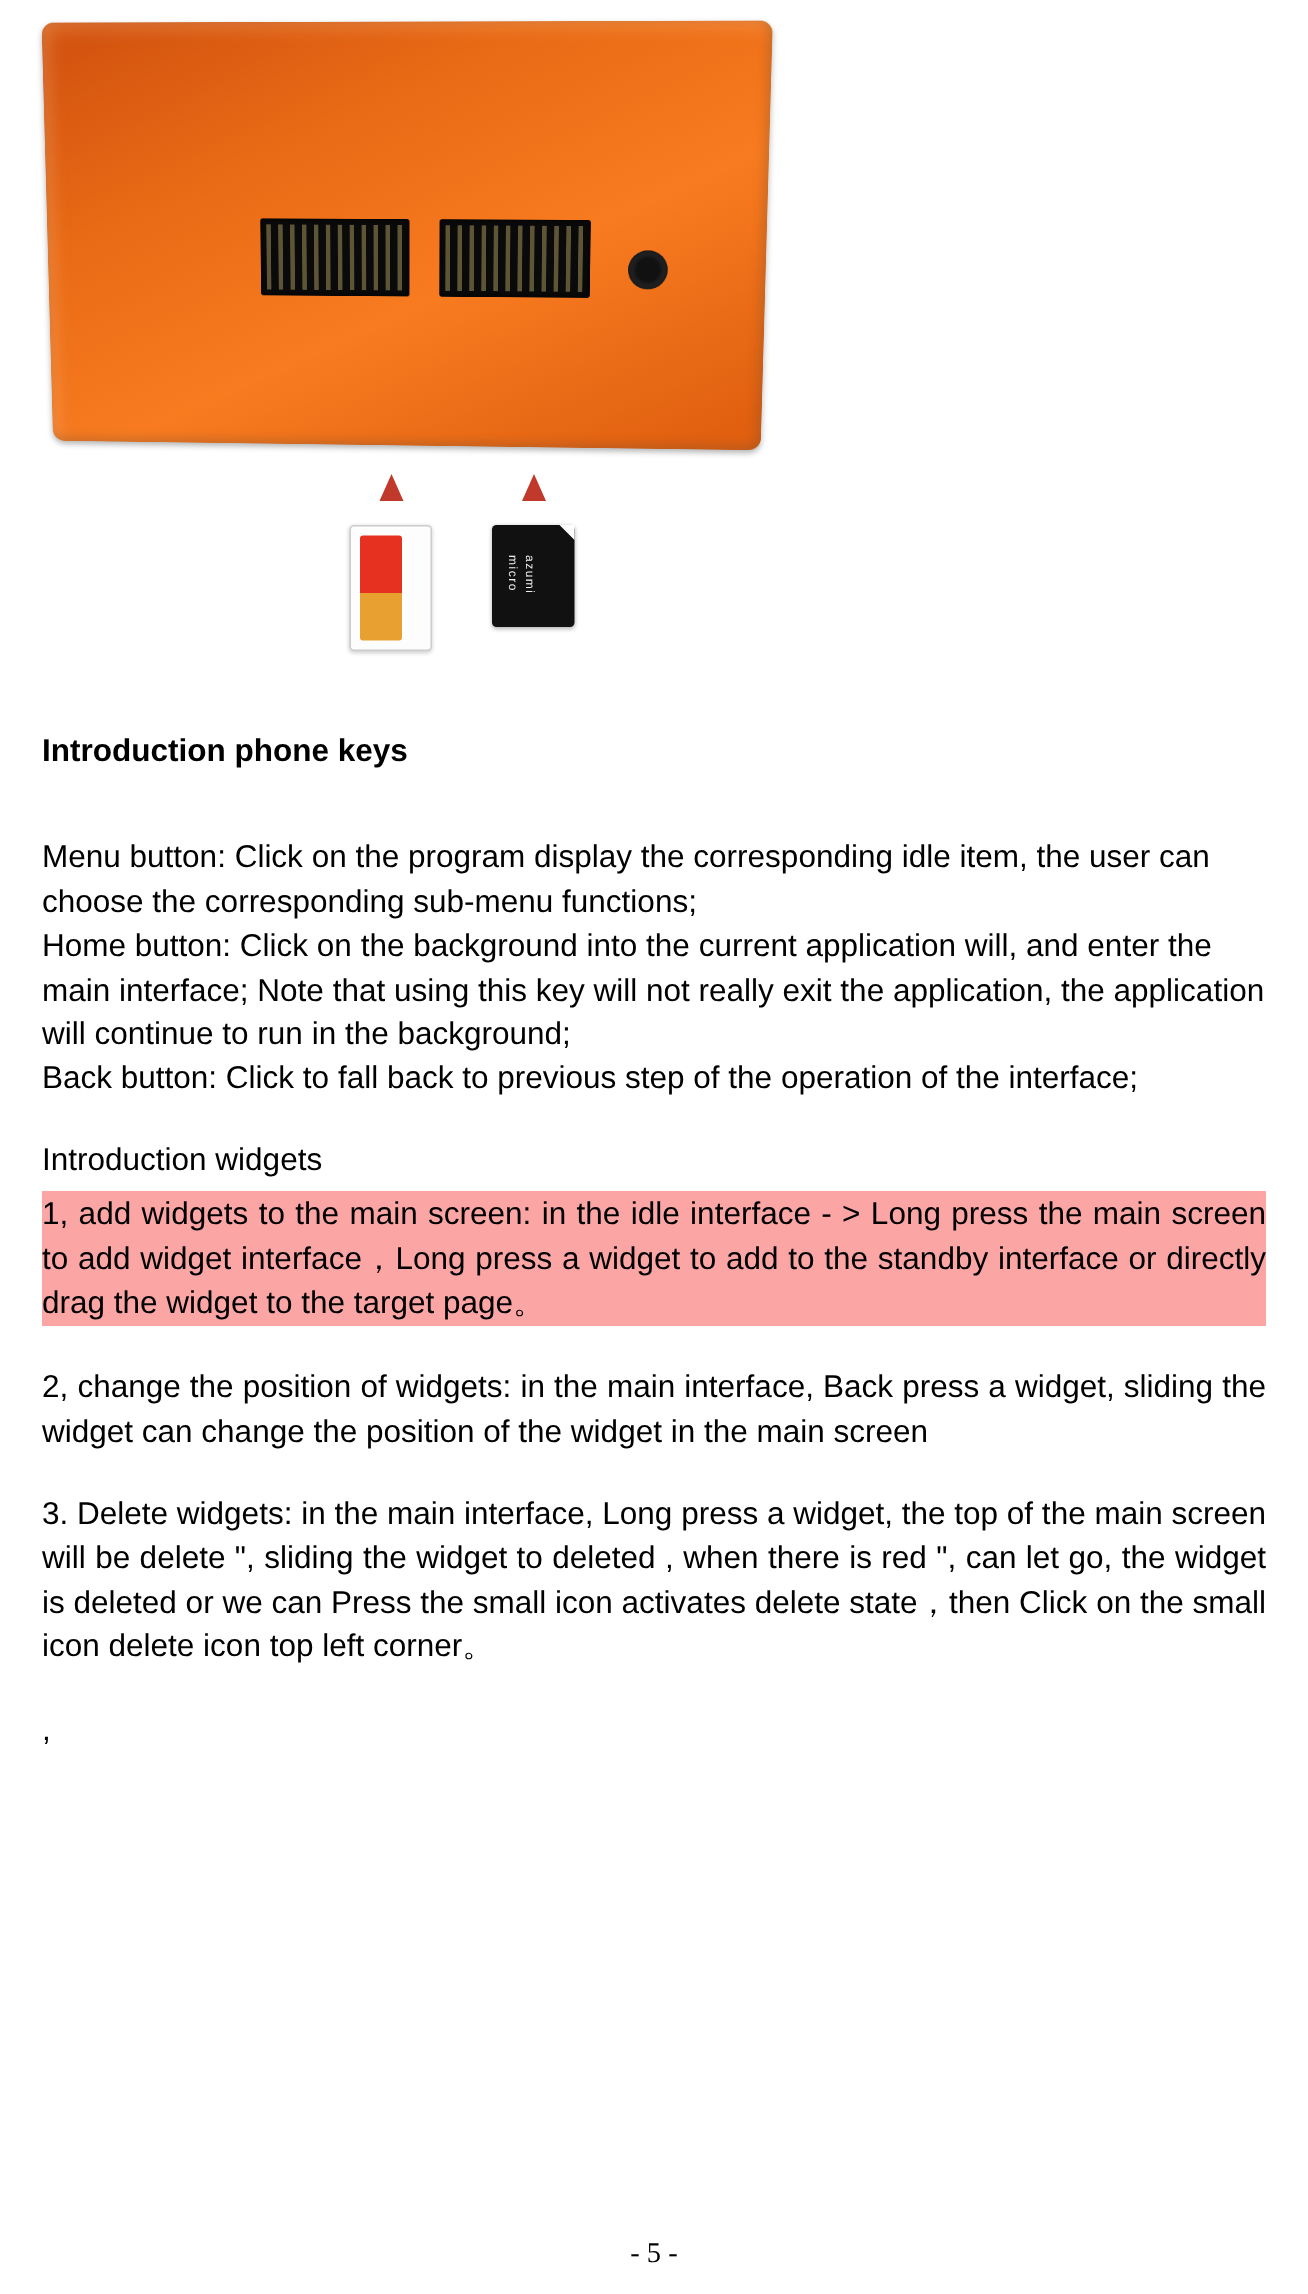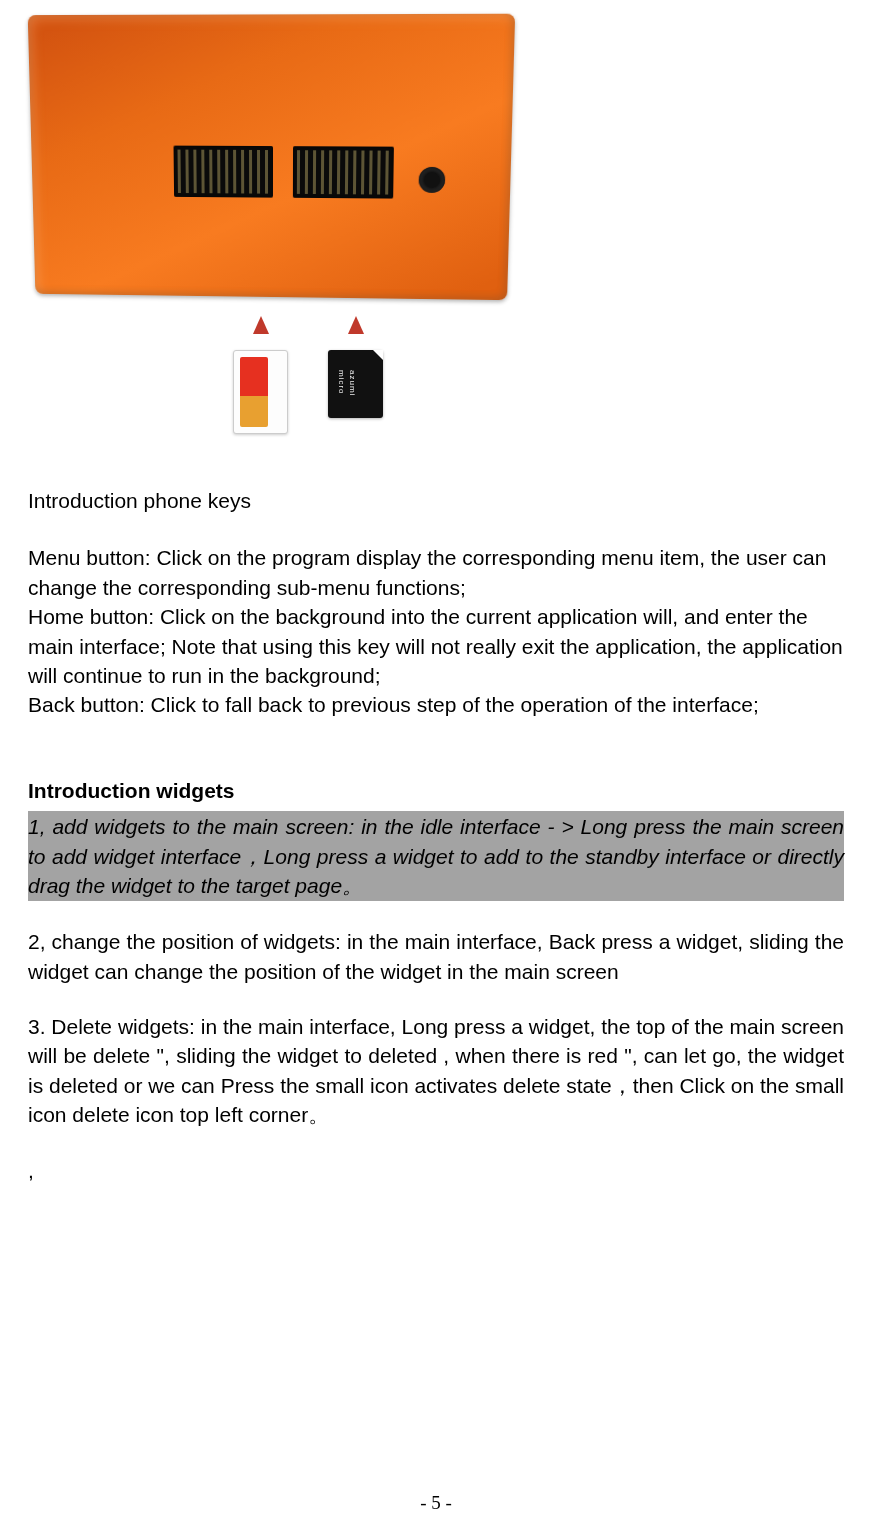--- a/index.html
+++ b/index.html
@@ -97,44 +97,43 @@
     }
     .sd-label {
       position: absolute;
       top: 20px; left: 8px;
       font-size: 8px;
       color: #eee;
       writing-mode: vertical-rl;
       letter-spacing: 1px;
     }
     .heading {
+      font-weight: bold;
+      font-size: 21px;
+      margin-top: 12px;
+      margin-bottom: 42px;
+    }
+    .heading2 {
       font-weight: normal;
       font-size: 21px;
-      margin-top: 12px;
-      margin-bottom: 28px;
-    }
-    .heading2 {
-      font-weight: bold;
-      font-size: 21px;
-      margin-top: 56px;
+      margin-top: 25px;
       margin-bottom: 6px;
     }
     p.body {
       text-align: justify;
       margin-bottom: 0;
     }
     p.body-left {
       text-align: left;
       margin-bottom: 0;
     }
     .highlighted {
-      background: #a3a3a3;
+      background: #fca5a5;
       text-align: justify;
       padding: 1px 0;
-      font-style: italic;
     }
     .spacer { height: 26px; }
     .page-num {
       position: absolute;
       bottom: 12px;
       left: 0; right: 0;
       text-align: center;
       font-family: "Times New Roman", serif;
       font-size: 19px;
     }
@@ -155,21 +154,21 @@
   <div class="arrow arrow1"></div>
   <div class="arrow arrow2"></div>
   <div class="sim-card"></div>
   <div class="sd-card">
     <span class="sd-label">azumi micro</span>
   </div>
 </div>
 
 <div class="heading">Introduction phone keys</div>
 
-<p class="body-left">Menu button: Click on the program display the corresponding menu item, the user can change the corresponding sub-menu functions;</p>
+<p class="body-left">Menu button: Click on the program display the corresponding idle item, the user can choose the corresponding sub-menu functions;</p>
 <p class="body-left">Home button: Click on the background into the current application will, and enter the main interface; Note that using this key will not really exit the application, the application will continue to run in the background;</p>
 <p class="body-left">Back button: Click to fall back to previous step of the operation of the interface;</p>
 
 <div class="heading2">Introduction widgets</div>
 
 <p class="highlighted">1, add widgets to the main screen: in the idle interface - &gt; Long press the main screen to add widget interface，Long press a widget to add to the standby interface or directly drag the widget to the target page。</p>
 
 <div class="spacer"></div>
 
 <p class="body">2, change the position of widgets: in the main interface, Back press a widget, sliding the widget can change the position of the widget in the main screen</p>

